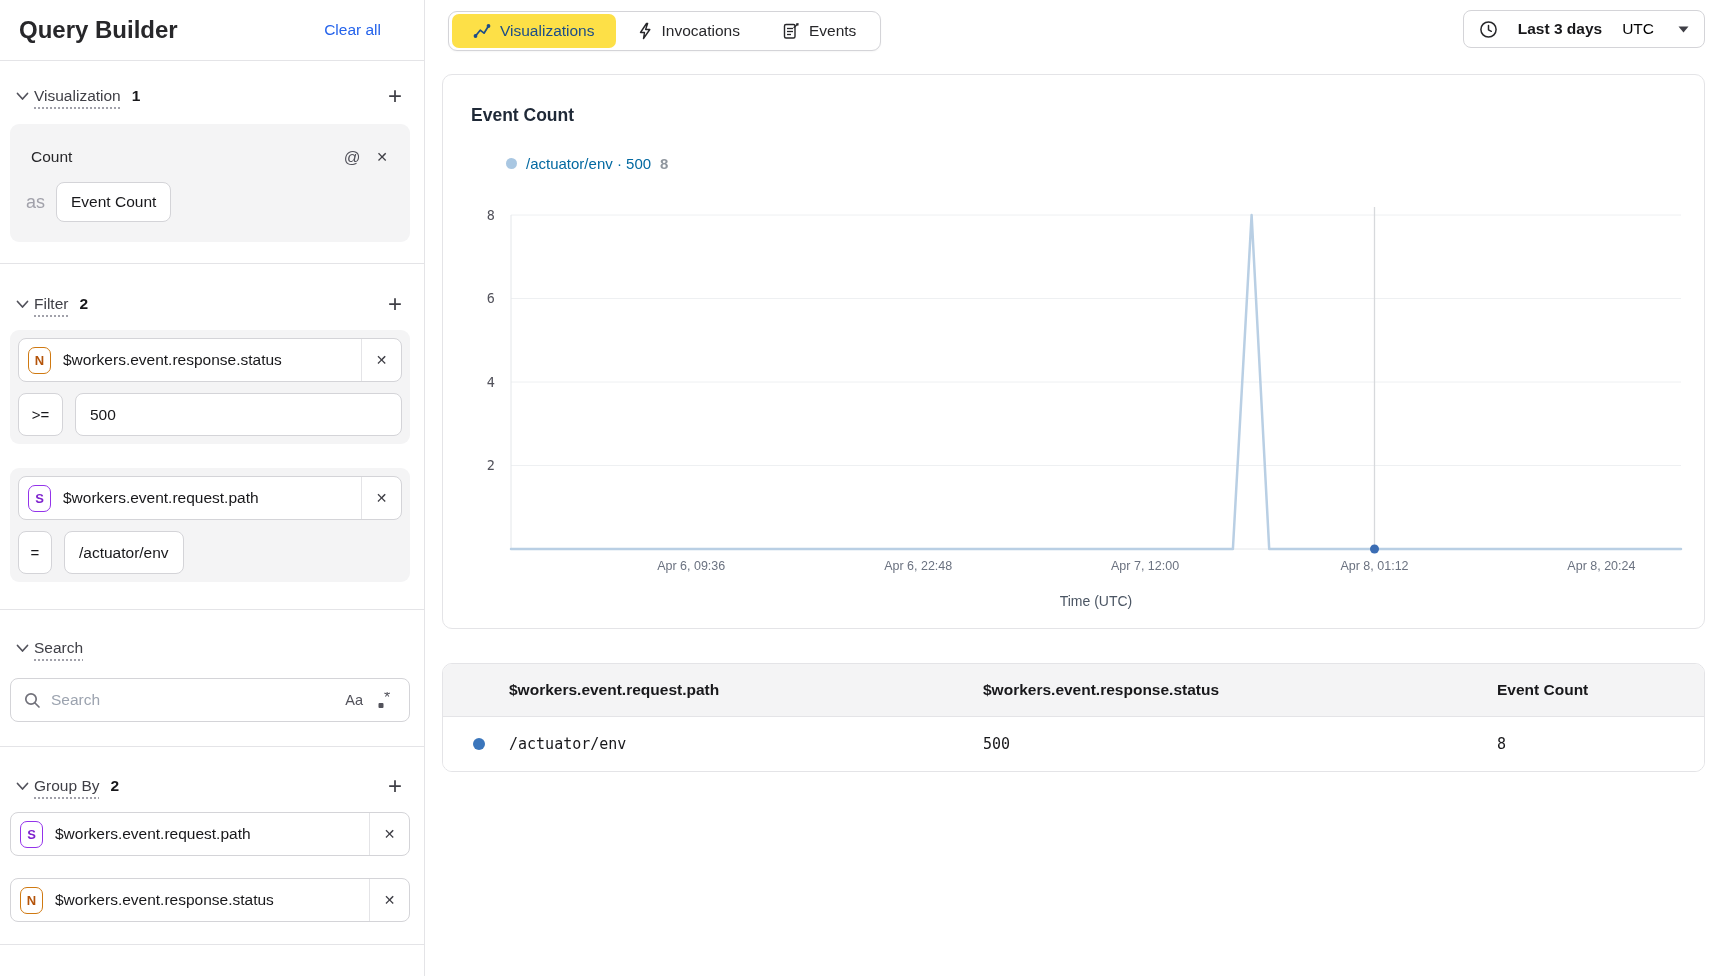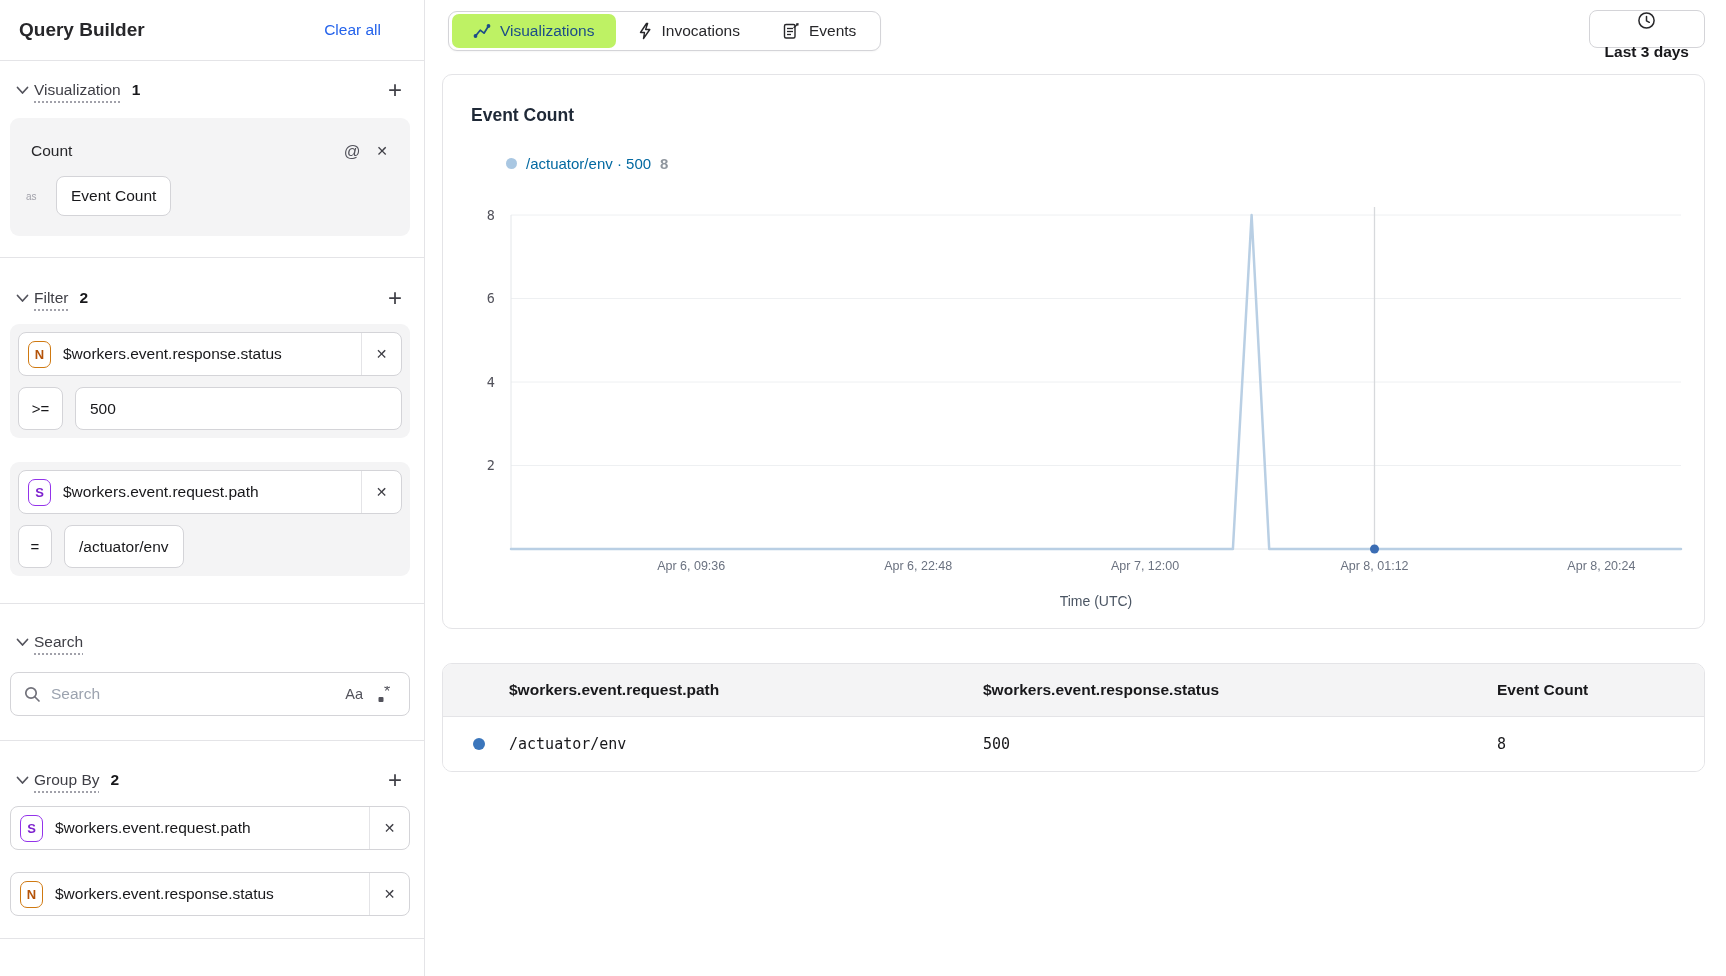--- a/index.html
+++ b/index.html
@@ -2,40 +2,40 @@
 <html><head>
 <meta charset="utf-8">
 <style>
   * { margin:0; padding:0; box-sizing:border-box; }
   html,body { width:1726px; height:976px; background:#fff; font-family:"Liberation Sans","DejaVu Sans",sans-serif; color:#18181b; }
   #app { position:relative; width:1726px; height:976px; overflow:hidden; background:#fff; }
 
   
   .sidebar { position:absolute; left:0; top:0; width:425px; height:976px; background:#fff; border-right:1px solid #e4e4e7; }
   .sb-header { height:61px; display:flex; align-items:center; padding:0 43px 0 19px; border-bottom:1px solid #e4e4e7; }
-  .sb-title { font-size:19px; font-weight:700; color:#27272a; }
+  .sb-title { font-size:24px; font-weight:700; color:#27272a; }
   .sb-clear { margin-left:auto; font-size:15.5px; color:#2563eb; cursor:pointer; }
   .sb-body { padding:0 14px 0 10px; }
   .divider { border-bottom:1px solid #e4e4e7; margin-left:-10px; margin-right:-14px; }
 
   .sec-head { display:flex; align-items:center; height:26px; }
   .chev { width:24px; height:24px; display:flex; align-items:center; justify-content:center; cursor:pointer; }
   .sec-label { font-size:15.5px; color:#3f3f46; text-decoration:underline dotted #a1a1aa 2px; text-underline-offset:6px; }
   .sec-count { font-size:15.5px; font-weight:700; color:#18181b; margin-left:11px; }
   .plus-btn { margin-left:auto; width:30px; height:26px; display:flex; align-items:center; justify-content:center; font-size:24px; font-weight:300; color:#3f3f46; cursor:pointer; }
 
   .gray-card { background:#f4f4f5; border-radius:9px; }
   .viz-card { margin-top:15px; padding:21px 13px 16px 21px; height:118px; }
   .viz-row1 { display:flex; align-items:center; }
   .viz-metric { font-size:15.5px; font-weight:400; color:#27272a; }
   .icon-btn { width:30px; height:24px; display:flex; align-items:center; justify-content:center; color:#52525b; cursor:pointer; }
   .at-glyph { font-size:16.5px; }
   .x-glyph { font-size:14px; color:#3f3f46; }
   .viz-row2 { display:flex; align-items:center; margin-top:13px; margin-left:-8px; }
-  .as-label { color:#a1a1aa; font-size:10px; width:33px; text-align:left; padding-left:3px; }
+  .as-label { color:#a1a1aa; font-size:18px; width:33px; text-align:left; padding-left:3px; }
   .alias-box { background:#fff; border:1px solid #d4d4d8; border-radius:8px; padding:10px 14px; font-size:15.5px; color:#18181b; }
 
   .filter-card { padding:8px; }
   .fcardA { margin-top:13px; }
   .fcardB { margin-top:24px; }
   .field-row { background:#fff; border:1px solid #d4d4d8; border-radius:8px; height:44px; display:flex; align-items:center; padding-left:9px; overflow:hidden; }
   .type-badge { width:23px; height:27px; border-radius:7px; border:1.5px solid; display:flex; align-items:center; justify-content:center; font-size:13px; font-weight:600; background:#fff; flex:none; }
   .badge-N { border-color:#cf7911; color:#b45309; }
   .badge-S { border-color:#9333ea; color:#7e22ce; }
   .field-name { margin-left:12px; font-size:15.5px; color:#18181b; white-space:nowrap; flex:1; }
@@ -48,27 +48,27 @@
 
   .search-box { margin-top:17px; height:44px; border:1px solid #d4d4d8; border-radius:8px; background:#fff; display:flex; align-items:center; padding:0 13px; }
   .search-input { border:none; outline:none; flex:1; font-size:15.5px; margin-left:10px; color:#18181b; font-family:inherit; background:transparent; }
   .search-input::placeholder { color:#9ca3af; }
   .aa-toggle { font-size:14.5px; color:#52525b; font-weight:500; margin-right:14px; cursor:pointer; }
   .regex-toggle { cursor:pointer; display:flex; align-items:flex-end; }
 
   .gb-field1 { margin-top:13px; } .gb-field2 { margin-top:22px; }
 
   .mt-divider1 { margin-top:21px; } .mt-divider2 { margin-top:27px; } .mt-divider3 { margin-top:24px; } .mt-divider4 { margin-top:22px; }
-  .mt-sechead-viz { margin-top:16px; } .mt-sechead-filter { margin-top:27px; } .mt-sechead-search { margin-top:25px; } .mt-sechead-gb { margin-top:26px; }
+  .mt-sechead-viz { margin-top:22px; } .mt-sechead-filter { margin-top:27px; } .mt-sechead-search { margin-top:25px; } .mt-sechead-gb { margin-top:26px; }
 
   
   .tabbar { position:absolute; left:448px; top:11px; height:40px; background:#fff; border:1px solid #d4d4d8; border-radius:9px; display:flex; align-items:center; padding:0 3px; box-shadow:0 1px 2px rgba(0,0,0,.04); }
   .tab { height:34px; border-radius:7px; display:flex; align-items:center; gap:9px; font-size:15.5px; color:#27272a; padding:0 21px; cursor:pointer; }
-  .tab.active { background:#bef264; color:#1c4d88; font-weight:500; }
-  .timebtn { position:absolute; right:21px; top:10px; height:38px; border:1px solid #d4d4d8; border-radius:8px; background:#fff; display:flex; align-items:center; gap:13px; padding:0 15px; cursor:pointer;flex-direction:column; }
+  .tab.active { background:#fde047; color:#1c4d88; font-weight:500; }
+  .timebtn { position:absolute; right:21px; top:10px; height:38px; border:1px solid #d4d4d8; border-radius:8px; background:#fff; display:flex; align-items:center; gap:20px; padding:0 15px; cursor:pointer; }
   .timebtn .range { font-size:15.5px; font-weight:600; color:#18181b; }
   .timebtn .tz { font-size:15.5px; color:#000000; }
   .timebtn .caret { margin-left:4px; display:flex; }
 
   
   .chart-card { position:absolute; left:442px; top:74px; width:1263px; height:555px; border:1px solid #e4e4e7; border-radius:10px; background:#fff; }
   .chart-title { position:absolute; left:28px; top:30px; font-size:17.5px; font-weight:700; color:#1f2937; }
   .chart-legend { position:absolute; left:63px; top:80px; display:flex; align-items:center; gap:9px; }
   .legend-dot { width:11px; height:11px; border-radius:50%; background:#a9c7e2; }
   .legend-series { font-size:15px; color:#0369a1; }

